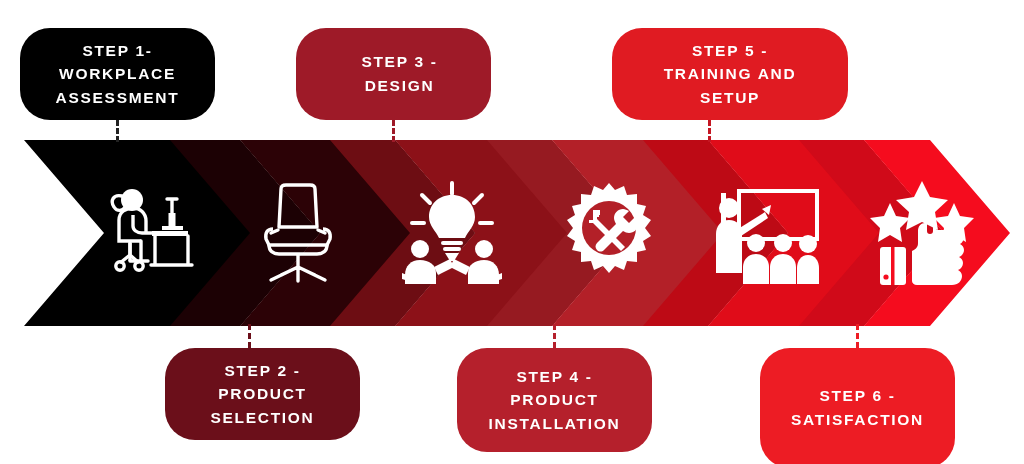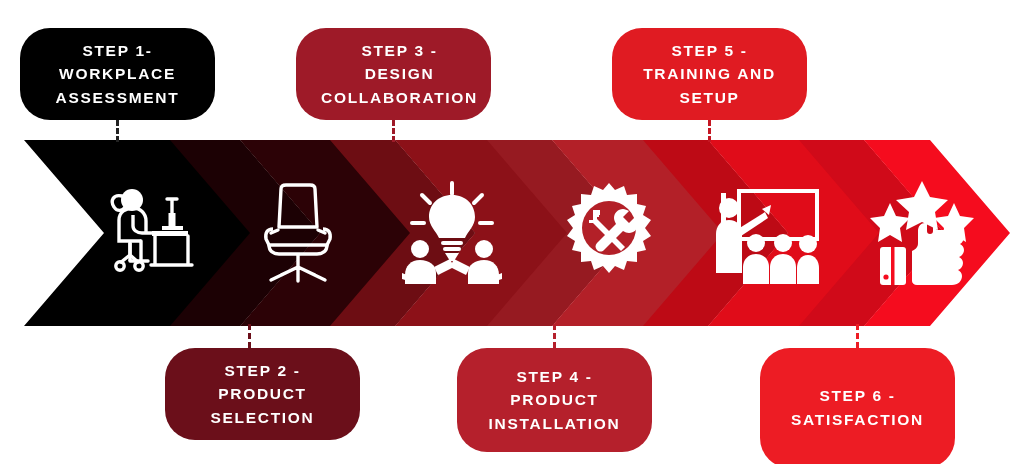--- a/index.html
+++ b/index.html
@@ -226,30 +226,29 @@
 
   <div class="badge" style="left:152px; top:348px; width:195px; height:92px; background:#6b0f1a;margin-left:13px;">
     <span class="ln">STEP 2 -</span>
     <span class="ln">PRODUCT</span>
     <span class="ln">SELECTION</span>
   </div>
 
   <div class="badge" style="left:296px; top:28px; width:195px; height:92px; background:#9e1a28;padding-left:24px;">
     <span class="ln">STEP 3 -</span>
     <span class="ln">DESIGN</span>
-    <span class="ln">COLLABORATION</span>
   </div>
 
   <div class="badge" style="left:457px; top:348px; width:195px; height:104px; background:#b5202c;">
     <span class="ln">STEP 4 -</span>
     <span class="ln">PRODUCT</span>
     <span class="ln">INSTALLATION</span>
   </div>
 
-  <div class="badge" style="left:612px; top:28px; width:195px; height:92px; background:#e01b22;">
+  <div class="badge" style="left:612px; top:28px; width:236px; height:92px; background:#e01b22;">
     <span class="ln">STEP 5 -</span>
     <span class="ln">TRAINING AND</span>
     <span class="ln">SETUP</span>
   </div>
 
   <div class="badge" style="left:760px; top:348px; width:195px; height:120px; background:#ed1c24;">
     <span class="ln">STEP 6 -</span>
     <span class="ln">SATISFACTION</span>
   </div>
 

